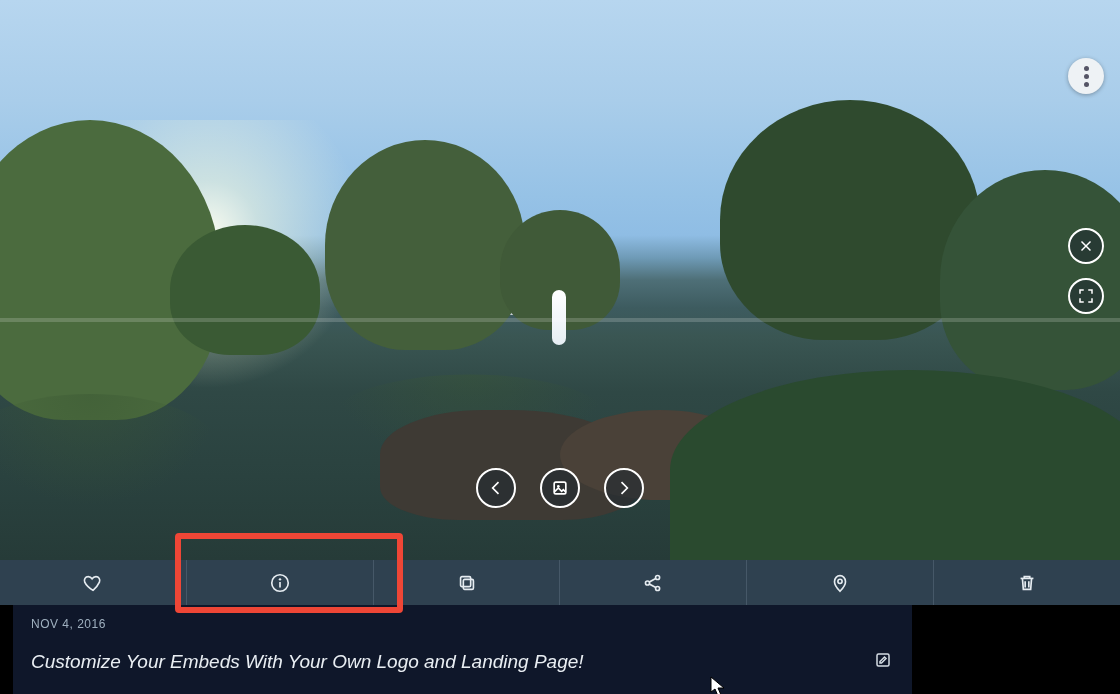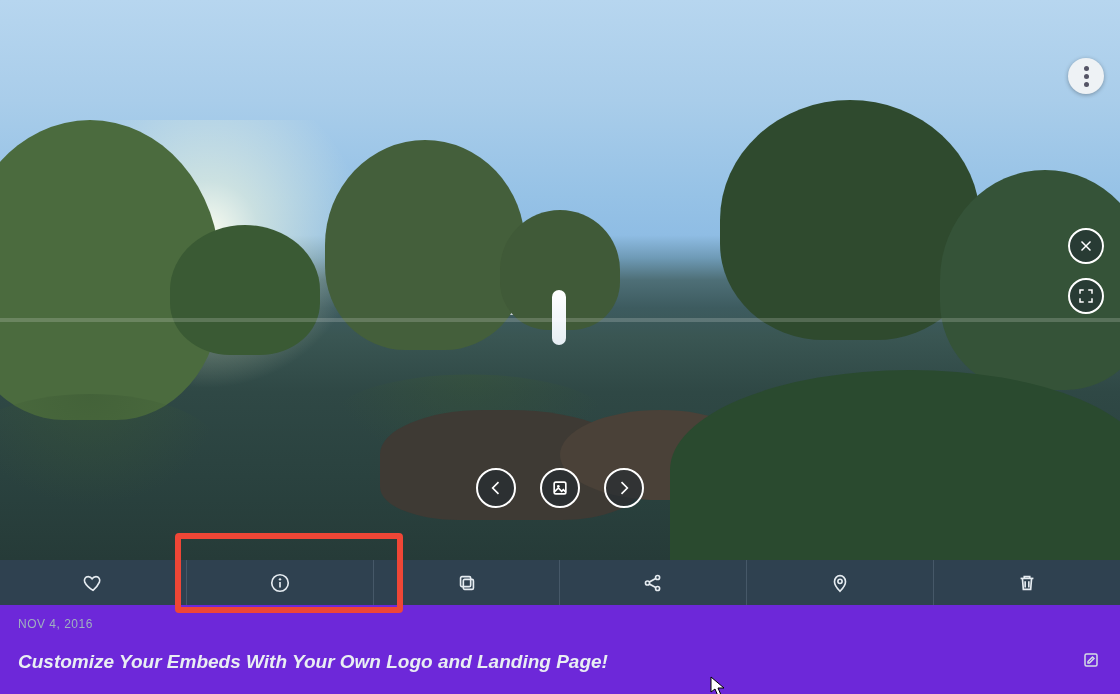--- a/index.html
+++ b/index.html
@@ -59,23 +59,23 @@
   .toolbar { position:absolute; left:0; top:560px; width:1120px; height:45px; background:#2f4150; display:flex; }
   .tbtn { flex:1; display:flex; align-items:center; justify-content:center; border-left:1px solid #465868; cursor:pointer; }
   .tbtn:first-child { border-left:none; }
   .tbtn svg { width:22px; height:22px; stroke:#e6ecf1; fill:none; stroke-width:1.8; }
   .tbtn.info svg circle.i-dot { fill:#e6ecf1; stroke:none; }
 
   
   .highlight { position:absolute; left:175px; top:533px; width:228px; height:80px; border:6px solid #ef4636; border-radius:4px; pointer-events:none; z-index:50; }
 
   
-  .footer { position:absolute; left:0; top:605px; width:1120px; height:89px; background:#6d28d9; color:#d5dde4; }
+  .footer { position:absolute; left:13px; top:605px; width:899px; height:89px; background:#0f172a; color:#d5dde4; }
   .date { position:absolute; left:18px; top:12px; font-size:12px; letter-spacing:.5px; color:#9fb0bf; }
-  .caption { position:absolute; left:18px; top:46px; font-size:19px; font-style:italic; font-weight:700; color:#e9eef3; }
+  .caption { position:absolute; left:18px; top:46px; font-size:19px; font-style:italic; font-weight:400; color:#e9eef3; }
   .edit-caption { position:absolute; right:20px; top:46px; cursor:pointer; }
   .edit-caption svg { width:18px; height:18px; stroke:#d5dde4; fill:none; stroke-width:2; }
 
   
   .cursor { position:absolute; left:710px; top:676px; width:16px; height:22px; z-index:100; }
   .cursor svg polygon { fill:#fff; stroke:#000; stroke-width:1; }
 </style>
 </head>
 <body>
 

